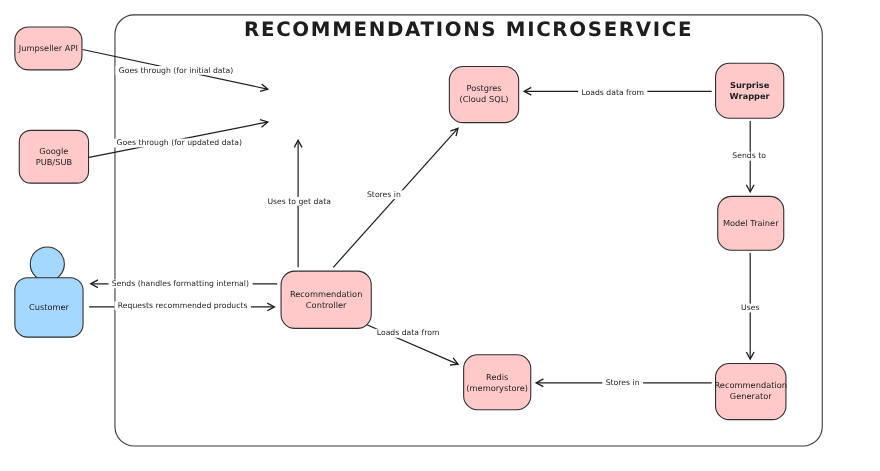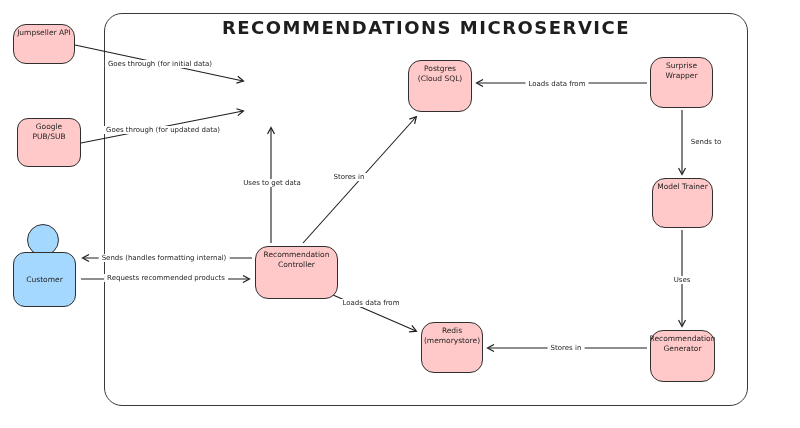--- a/index.html
+++ b/index.html
@@ -10,29 +10,29 @@
   .arrows{position:absolute;left:0;top:0;width:800px;height:428px;pointer-events:none;}
   .frame{
     position:absolute;left:104px;top:13px;width:644px;height:393px;
     border:1.5px solid #3a3a3a;border-radius:18px;box-sizing:border-box;
   }
   .title{
     position:absolute;left:104px;top:17px;width:644px;text-align:center;
     font-size:18px;font-weight:700;letter-spacing:1.5px;white-space:nowrap;
   }
   .node{
-    position:absolute;box-sizing:border-box;display:flex;align-items:flex-start;justify-content:center;
+    position:absolute;box-sizing:border-box;display:flex;align-items:center;justify-content:center;
     background:#ffc9c9;border:1.3px solid #2f2f2f;border-radius:13px;
     font-size:7.5px;line-height:1.3;text-align:center;padding:3px;
   }
   .n-jumpseller{left:13px;top:24px;width:62px;height:40px;}
   .n-pubsub{left:17px;top:118px;width:64px;height:49px;border-radius:11px;}
   .n-transformer{left:247px;top:69px;width:62px;height:51px;}
   .n-postgres{left:408px;top:60px;width:64px;height:52px;}
-  .n-surprise{left:650px;top:57px;width:63px;height:51px;}
+  .n-surprise{left:650px;top:57px;width:63px;height:51px;font-weight:bold;}
   .n-trainer{left:652px;top:178px;width:61px;height:50px;}
   .n-controller{left:255px;top:246px;width:83px;height:53px;}
   .n-redis{left:421px;top:322px;width:62px;height:51px;}
   .n-generator{left:650px;top:330px;width:65px;height:52px;}
   .actor-head{
     position:absolute;left:27px;top:224px;width:32px;height:32px;border-radius:50%;
     background:#a5d8ff;border:1.3px solid #2f2f2f;box-sizing:border-box;
   }
   .actor-body{
     position:absolute;left:13px;top:252px;width:63px;height:55px;border-radius:12px;
@@ -42,21 +42,21 @@
   }
   .edge-label{
     position:absolute;transform:translate(-50%,-50%);
     background:#ffffff;padding:0 3px;font-size:7px;white-space:nowrap;color:#1e1e1e;
   }
   .l1{left:160px;top:64px;text-align:right;}
   .l2{left:163px;top:130px;}
   .l3{left:272px;top:183px;}
   .l4{left:349px;top:177px;}
   .l5{left:557px;top:84px;}
-  .l6{left:706px;top:142px;}
+  .l6{left:681px;top:142px;}
   .l7{left:682px;top:280px;}
   .l8{left:566px;top:348px;}
   .l9{left:371px;top:303px;}
   .l10{left:164px;top:258px;}
   .l11{left:166px;top:278px;}
 </style>
 </head>
 <body>
 
 <div class="canvas">

